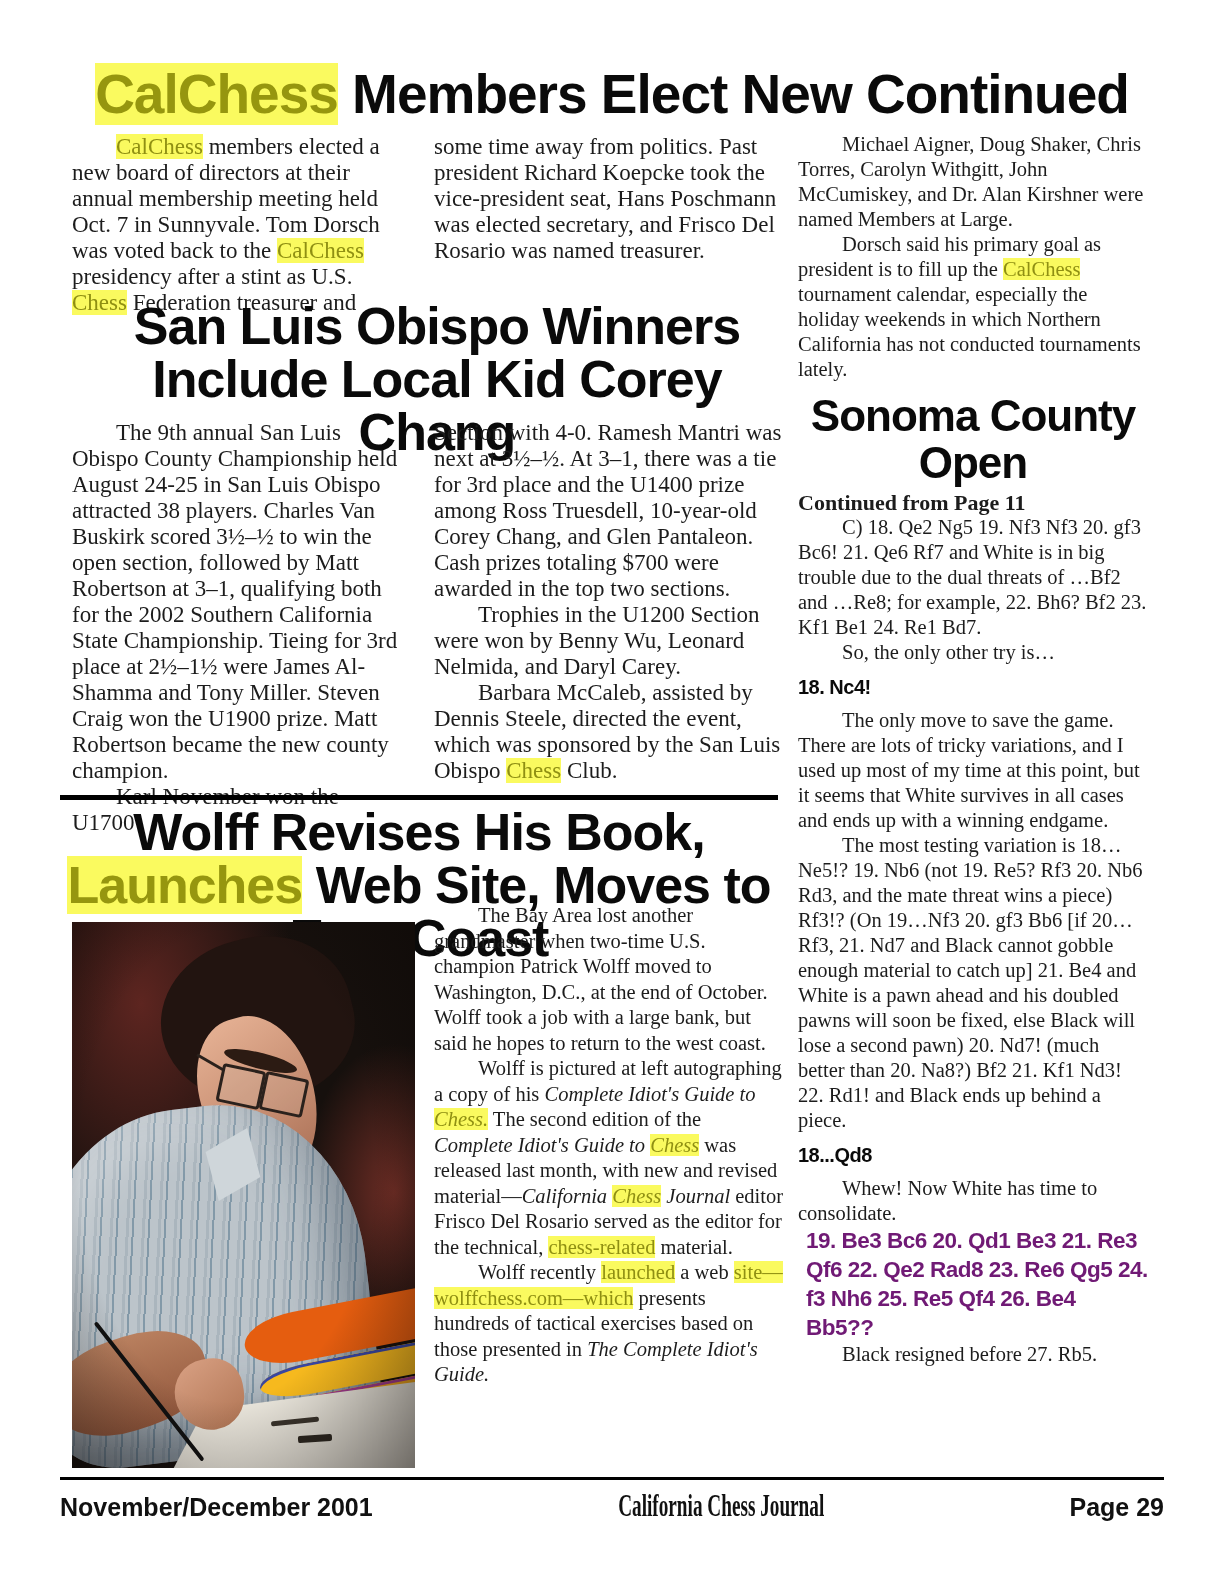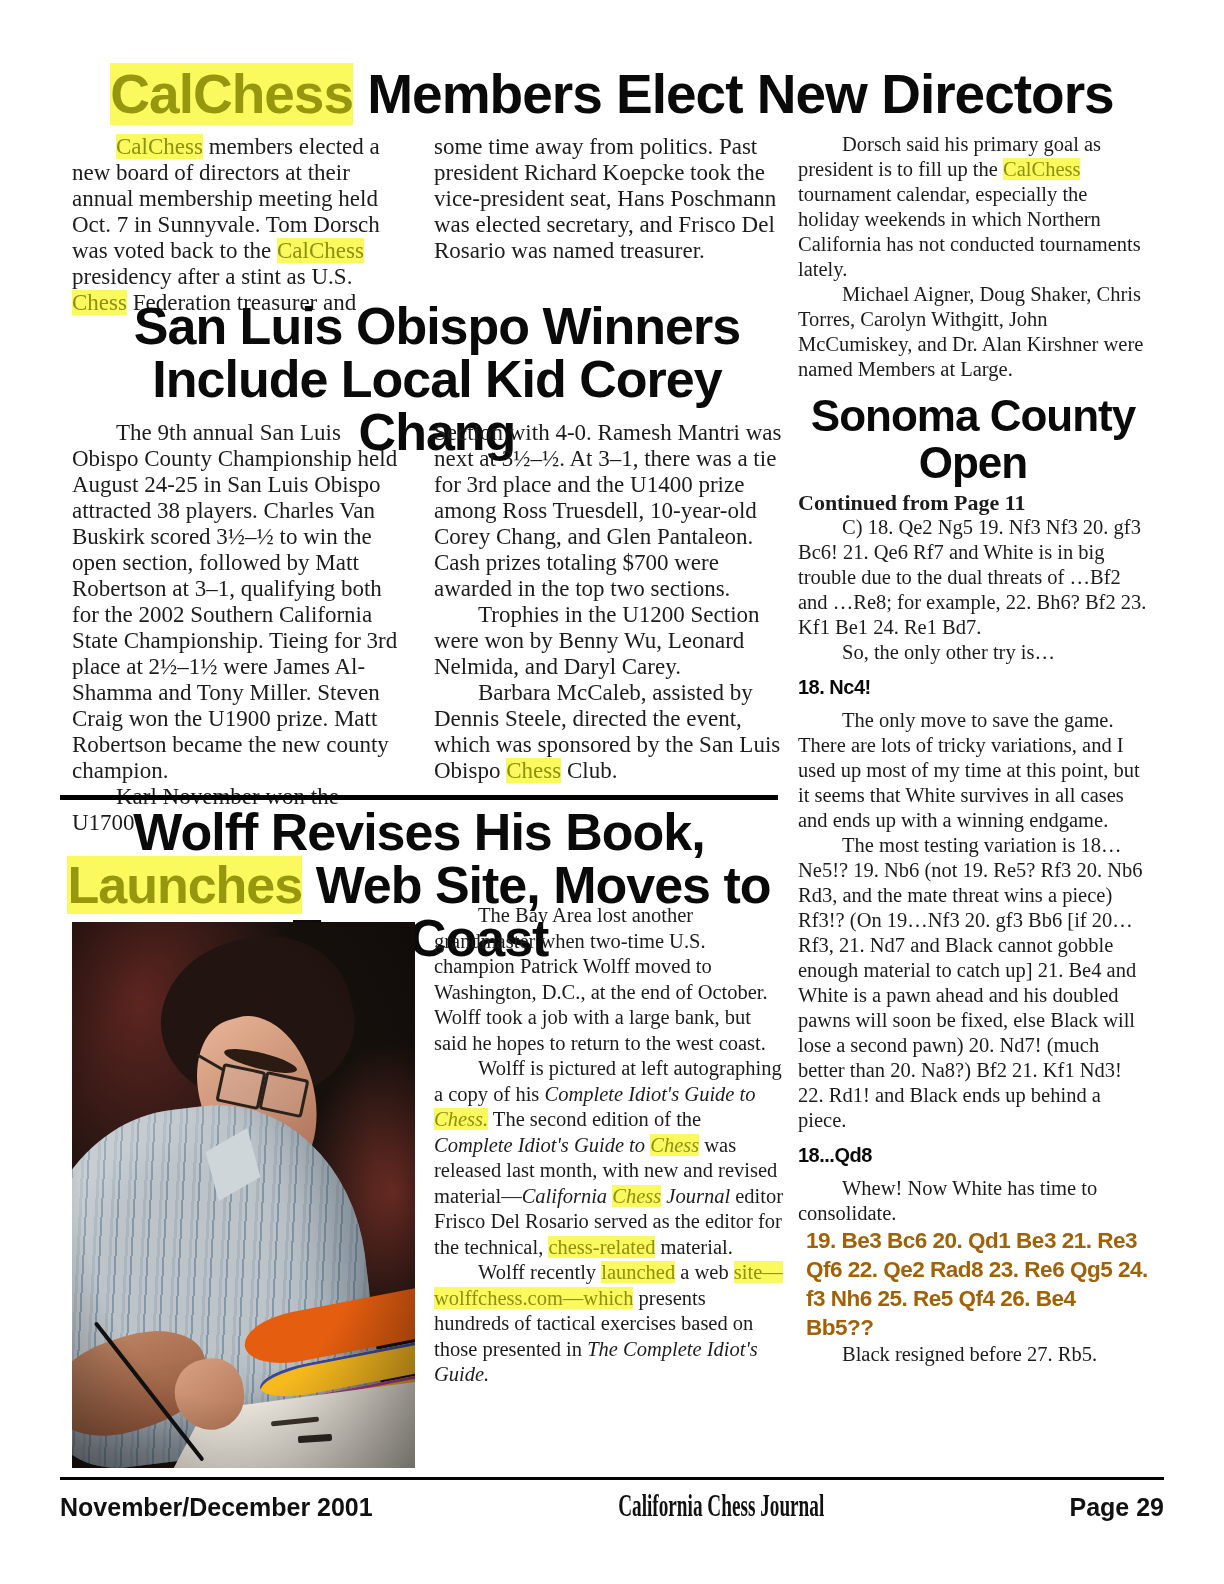--- a/index.html
+++ b/index.html
@@ -20,21 +20,21 @@
   .it{font-style:italic;}
   
   .rcol{position:absolute;left:798px;top:132px;width:350px;font-size:20.5px;line-height:25px;}
   .rcol p{margin:0;}
   .sonoma-head{font-family:"Liberation Sans",sans-serif;font-weight:900;color:#0a0a0a;
                font-size:44px;line-height:47px;letter-spacing:-1px;text-align:center;margin:10px 0 4px 0;}
   .continued{font-weight:700;font-size:22px;margin:2px 0 8px 0;}
   .subhead{font-family:"Liberation Sans",sans-serif;font-weight:800;font-size:20px;
            letter-spacing:-0.5px;margin:10px 0 8px 0;color:#0a0a0a;}
   .moves{font-family:"Liberation Sans",sans-serif;font-weight:800;font-size:22.5px;
-         line-height:29px;letter-spacing:-0.5px;color:#a16207;margin:8px 0 2px 0;padding-left:8px;}
+         line-height:29px;letter-spacing:-0.5px;color:#701a75;margin:8px 0 2px 0;padding-left:8px;}
   .rule{position:absolute;background:#000;}
   
   .wolffcol{position:absolute;left:434px;top:903px;width:350px;font-size:20.5px;line-height:25.5px;}
   .wolffcol p{margin:0;}
   
   .footer{position:absolute;left:60px;top:1488px;width:1104px;display:flex;
           justify-content:space-between;align-items:baseline;}
   .f-sans{font-family:Liberation Sans, sans-serif;font-weight:600;font-size:25px;color:#111;}
   .f-logo{font-family:"Liberation Serif",serif;font-weight:700;font-size:31px;color:#111;
           display:inline-block;transform:scaleX(0.62);transform-origin:center;}
@@ -77,21 +77,21 @@
   .ph-bandY2{left:8%;top:72%;width:100%;height:26%;background:#f0a71c;border-radius:60% 0 0 60% / 100% 0 0 100%;
       box-shadow:inset 0 3px 0 #a03a8c;}
   .ph-vign{left:0;top:0;width:100%;height:100%;z-index:6;
       background:radial-gradient(ellipse at 45% 45%,rgba(0,0,0,0) 55%,rgba(10,6,4,0.55) 100%);}
 </style>
 </head>
 <body>
 
 <div class="page">
 
-  <div class="head h1"><span class="hl">CalChess</span><span> Members Elect New Directors</span></div>
+  <div class="head h1"><span class="hl">CalChess</span><span> Members Elect New Continued</span></div>
 
   <div class="col" style="left:72px;top:134px;width:322px;">
     <p class="ind"><span class="hl">CalChess</span><span> members elected a new board of directors at their annual membership meeting held Oct. 7 in Sunnyvale. Tom Dorsch was voted back to the </span><span class="hl">CalChess</span><span> presidency after a stint as U.S. </span><span class="hl">Chess</span><span> Federation treasurer and</span></p>
   </div>
   <div class="col" style="left:434px;top:134px;width:350px;">
     <p>some time away from politics. Past president Richard Koepcke took the vice-president seat, Hans Poschmann was elected secretary, and Frisco Del Rosario was named treasurer.</p>
   </div>
 
   <div class="head h2">San Luis Obispo Winners Include Local Kid Corey Chang</div>
 
@@ -134,22 +134,22 @@
     <div class="ph-vign"></div>
   </div>
 
   <div class="wolffcol">
     <p class="ind">The Bay Area lost another grandmaster when two-time U.S. champion Patrick Wolff moved to Washington, D.C., at the end of October. Wolff took a job with a large bank, but said he hopes to return to the west coast.</p>
     <p class="ind"><span>Wolff is pictured at left autographing a copy of his </span><span class="it">Complete Idiot's Guide to </span><span class="hl it">Chess.</span><span> The second edition of the </span><span class="it">Complete Idiot's Guide to </span><span class="hl it">Chess</span><span> was released last month, with new and revised material—</span><span class="it">California </span><span class="hl it">Chess</span><span class="it"> Journal</span><span> editor Frisco Del Rosario served as the editor for the technical, </span><span class="hl">chess-related</span><span> material.</span></p>
     <p class="ind"><span>Wolff recently </span><span class="hl">launched</span><span> a web </span><span class="hl">site—wolffchess.com—which</span><span> presents hundreds of tactical exercises based on those presented in </span><span class="it">The Complete Idiot's Guide.</span></p>
   </div>
 
   <div class="rcol">
+    <p class="ind">Michael Aigner, Doug Shaker, Chris Torres, Carolyn Withgitt, John McCumiskey, and Dr. Alan Kirshner were named Members at Large.</p>
     <p class="ind"><span>Dorsch said his primary goal as president is to fill up the </span><span class="hl">CalChess</span><span> tournament calendar, especially the holiday weekends in which Northern California has not conducted tournaments lately.</span></p>
-    <p class="ind">Michael Aigner, Doug Shaker, Chris Torres, Carolyn Withgitt, John McCumiskey, and Dr. Alan Kirshner were named Members at Large.</p>
     <div class="sonoma-head">Sonoma County Open</div>
     <p class="continued">Continued from Page 11</p>
     <p class="ind">C) 18. Qe2 Ng5 19. Nf3 Nf3 20. gf3 Bc6! 21. Qe6 Rf7 and White is in big trouble due to the dual threats of …Bf2 and …Re8; for example,  22. Bh6? Bf2 23. Kf1 Be1 24. Re1 Bd7.</p>
     <p class="ind">So, the only other try is…</p>
     <div class="subhead">18. Nc4!</div>
     <p class="ind">The only move to save the game. There are lots of tricky variations, and I used up most of my time at this point, but it seems that White survives in all cases and ends up with a winning endgame.</p>
     <p class="ind">The most testing variation is 18…Ne5!? 19. Nb6 (not 19. Re5? Rf3 20. Nb6 Rd3, and the mate threat wins a piece) Rf3!? (On 19…Nf3 20. gf3 Bb6 [if 20…Rf3, 21. Nd7 and Black cannot gobble enough material to catch up] 21. Be4 and White is a pawn ahead and his doubled pawns will soon be fixed, else Black will lose a second pawn) 20. Nd7! (much better than 20. Na8?)  Bf2 21. Kf1 Nd3! 22. Rd1! and Black ends up behind a piece.</p>
     <div class="subhead">18...Qd8</div>
     <p class="ind">Whew! Now White has time to consolidate.</p>
     <p class="moves">19. Be3 Bc6 20. Qd1 Be3 21. Re3 Qf6 22. Qe2 Rad8 23. Re6 Qg5 24. f3 Nh6 25. Re5 Qf4 26. Be4 Bb5??</p>

